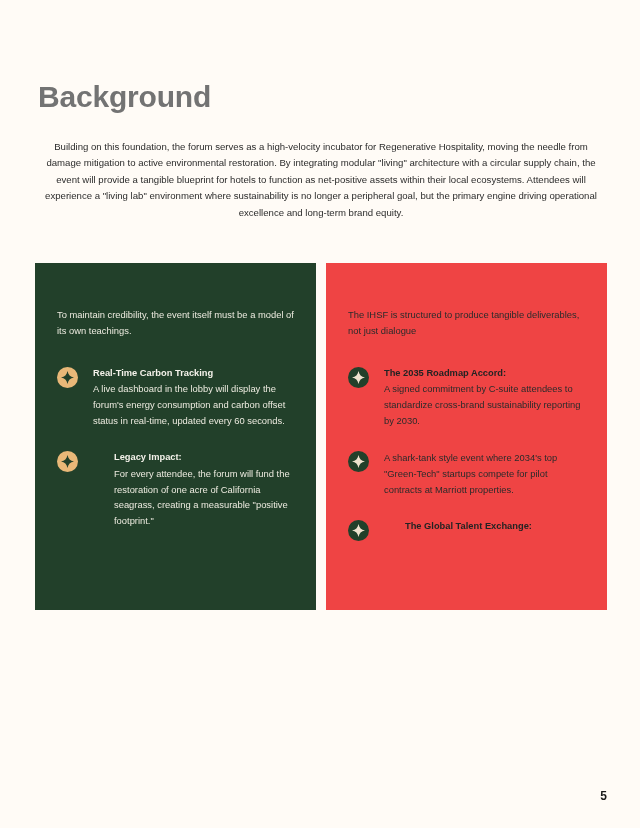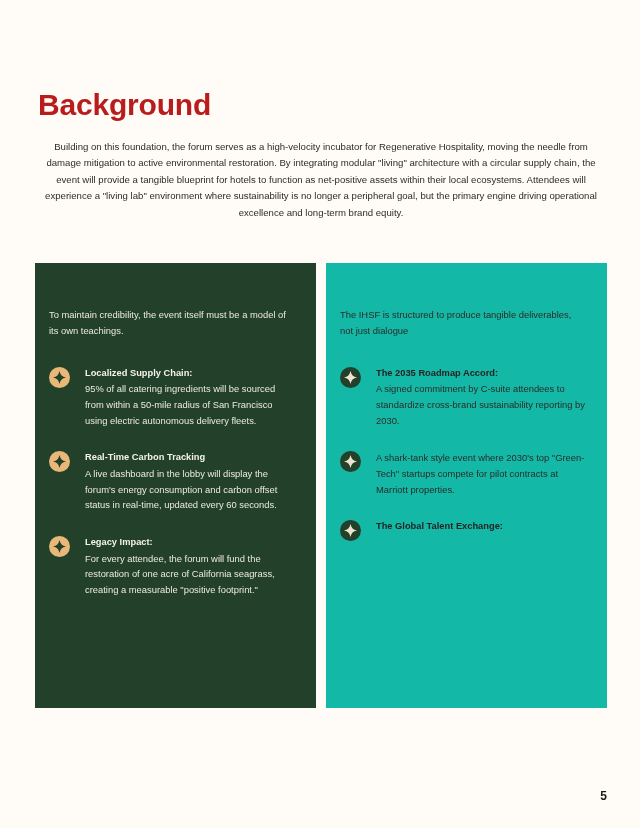--- a/index.html
+++ b/index.html
@@ -20,25 +20,25 @@
   .page {
     position: relative;
     width: 640px;
     height: 828px;
   }
 
   
   .page-title {
     position: absolute;
     left: 38px;
-    top: 88px;
+    top: 80px;
     font-size: 30px;
     font-weight: 700;
     letter-spacing: -0.2px;
-    color: #b91c1c;
+    color: #737373;
     line-height: 1.1;
   }
 
   
   .intro-paragraph {
     position: absolute;
     left: 38px;
     top: 139px;
     width: 566px;
     font-size: 9.6px;
@@ -53,32 +53,32 @@
     left: 35px;
     top: 263px;
     width: 572px;
     height: 445px;
     display: flex;
     justify-content: space-between;
   }
 
   .card {
     width: 281px;
-    height: 445px;
-    padding: 44px 22px 20px 14px;
+    height: 347px;
+    padding: 44px 22px 20px 22px;
     position: relative;
   }
 
   .card-green {
     background: #22402a;
     color: #f2f0e9;
   }
 
   .card-orange {
-    background: #14b8a6;
+    background: #ef4444;
     color: #2b2b2b;
   }
 
   .card-intro {
     font-size: 9.4px;
     line-height: 15.8px;
     margin-bottom: 27px;
     max-width: 243px;
   }
 
@@ -89,21 +89,21 @@
   .bullet-list {
     list-style: none;
   }
 
   .bullet-item {
     display: flex;
     align-items: flex-start;
     margin-bottom: 22px;
   }
 
-  .bullet-item:last-child { margin-bottom: 0; }
+  .bullet-item:last-child { margin-bottom: 0; gap: 21px; }
 
   .bullet-icon {
     flex: 0 0 auto;
     width: 21px;
     height: 21px;
     border-radius: 50%;
     margin-right: 15px;
     margin-top: 1px;
     display: flex;
     align-items: center;
@@ -157,31 +157,20 @@
 
   <p class="intro-paragraph">Building on this foundation, the forum serves as a high-velocity incubator for Regenerative Hospitality, moving the needle from damage mitigation to active environmental restoration. By integrating modular "living" architecture with a circular supply chain, the event will provide a tangible blueprint for hotels to function as net-positive assets within their local ecosystems. Attendees will experience a "living lab" environment where sustainability is no longer a peripheral goal, but the primary engine driving operational excellence and long-term brand equity.</p>
 
   <div class="cards">
 
     <section class="card card-green">
       <p class="card-intro">To maintain credibility, the event itself must be a model of its own teachings.</p>
 
       <ul class="bullet-list">
 
-        <li class="bullet-item">
-          <span class="bullet-icon">
-            <svg width="13" height="13" viewBox="0 0 24 24" aria-hidden="true">
-              <path d="M12 0 C13.4 7 17 10.6 24 12 C17 13.4 13.4 17 12 24 C10.6 17 7 13.4 0 12 C7 10.6 10.6 7 12 0 Z" fill="#22402a"></path>
-            </svg>
-          </span>
-          <span class="bullet-body">
-            <span class="bullet-title">Localized Supply Chain:</span>
-            <span class="bullet-text">95% of all catering ingredients will be sourced from within a 50-mile radius of San Francisco using electric autonomous delivery fleets.</span>
-          </span>
-        </li>
 
         <li class="bullet-item">
           <span class="bullet-icon">
             <svg width="13" height="13" viewBox="0 0 24 24" aria-hidden="true">
               <path d="M12 0 C13.4 7 17 10.6 24 12 C17 13.4 13.4 17 12 24 C10.6 17 7 13.4 0 12 C7 10.6 10.6 7 12 0 Z" fill="#22402a"></path>
             </svg>
           </span>
           <span class="bullet-body">
             <span class="bullet-title">Real-Time Carbon Tracking</span>
             <span class="bullet-text">A live dashboard in the lobby will display the forum's energy consumption and carbon offset status in real-time, updated every 60 seconds.</span>
@@ -220,21 +209,21 @@
           </span>
         </li>
 
         <li class="bullet-item">
           <span class="bullet-icon">
             <svg width="13" height="13" viewBox="0 0 24 24" aria-hidden="true">
               <path d="M12 0 C13.4 7 17 10.6 24 12 C17 13.4 13.4 17 12 24 C10.6 17 7 13.4 0 12 C7 10.6 10.6 7 12 0 Z" fill="#efe3cf"></path>
             </svg>
           </span>
           <span class="bullet-body">
-            <span class="bullet-text">A shark-tank style event where 2030's top "Green-Tech" startups compete for pilot contracts at Marriott properties.</span>
+            <span class="bullet-text">A shark-tank style event where 2034's top "Green-Tech" startups compete for pilot contracts at Marriott properties.</span>
           </span>
         </li>
 
         <li class="bullet-item">
           <span class="bullet-icon">
             <svg width="13" height="13" viewBox="0 0 24 24" aria-hidden="true">
               <path d="M12 0 C13.4 7 17 10.6 24 12 C17 13.4 13.4 17 12 24 C10.6 17 7 13.4 0 12 C7 10.6 10.6 7 12 0 Z" fill="#efe3cf"></path>
             </svg>
           </span>
           <span class="bullet-body">

